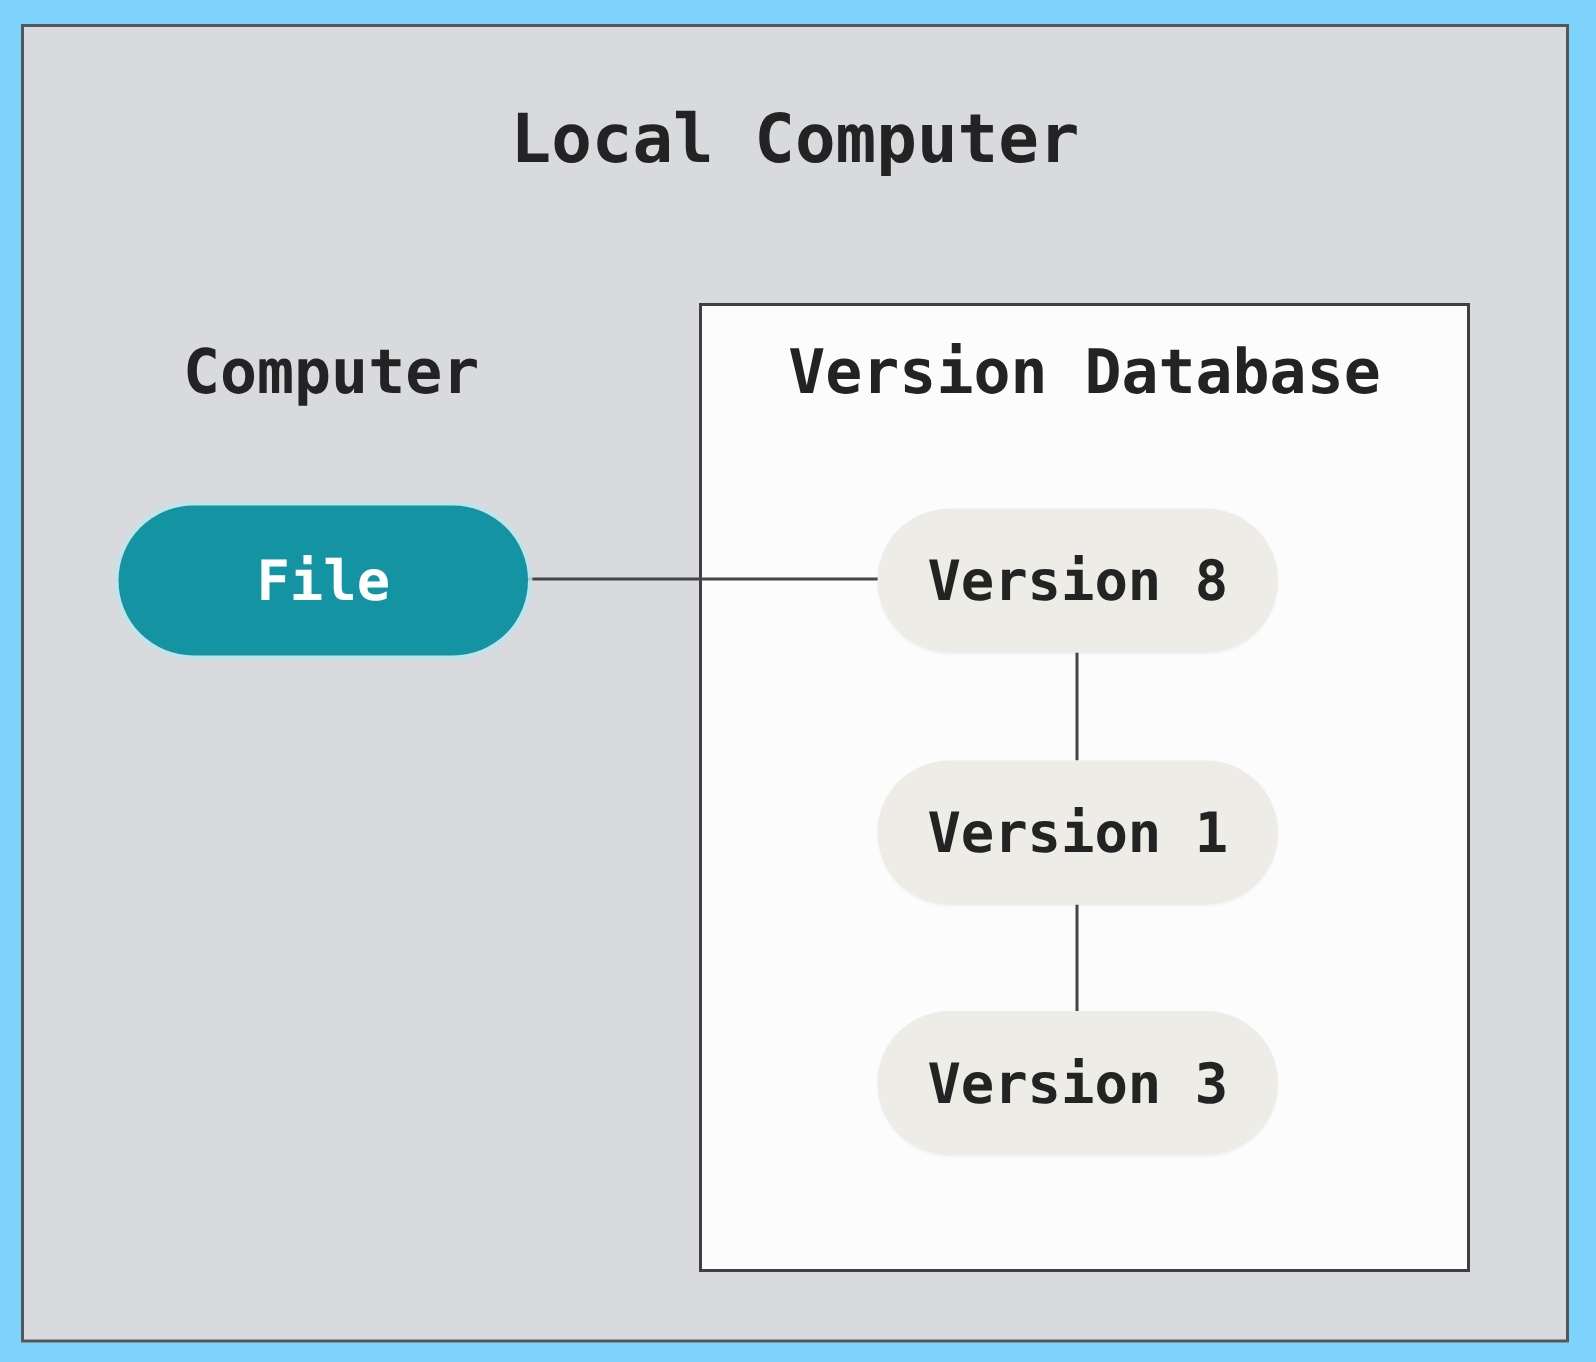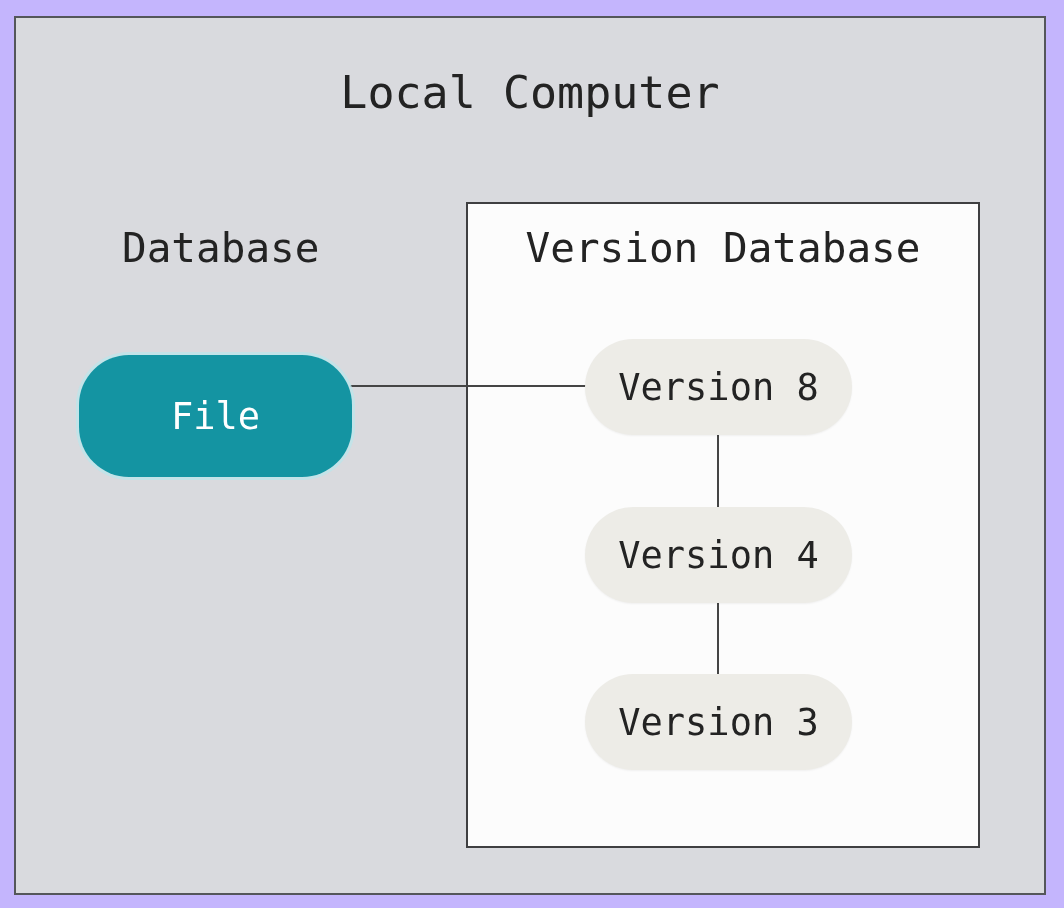--- a/index.html
+++ b/index.html
@@ -8,21 +8,22 @@
     background: #ffffff;
     width: 1064px;
     height: 908px;
     overflow: hidden;
     font-family: "DejaVu Sans Mono", "Liberation Mono", monospace;
   }
   .page {
     position: relative;
     width: 1064px;
     height: 908px;
-    background: #c4b5fd;
+    background: #7dd3fc;
+    font-weight: bold;
   }
   .container {
     position: absolute;
     left: 14px;
     top: 16px;
     width: 1032px;
     height: 879px;
     box-sizing: border-box;
     background: var(--container-bg, #d9dade);
     border: 2px solid var(--container-border, #54565a);
@@ -72,23 +73,23 @@
     position: absolute;
     display: flex;
     align-items: center;
     justify-content: center;
     font-size: 37px;
     line-height: 1;
     white-space: pre;
   }
   .pill-file {
     left: 63px;
-    top: 337px;
+    top: 319px;
     width: 273px;
-    height: 122px;
+    height: 100px;
     border-radius: 50px;
     background: var(--file-pill-bg, #1494a2);
     color: var(--file-pill-text, #ffffff);
     box-shadow: 0 0 0 3px rgba(190, 228, 234, 0.85);
     z-index: 3;
   }
   .pill-version {
     left: 569px;
     width: 267px;
     height: 96px;
@@ -126,32 +127,32 @@
   }
 </style>
 </head>
 <body>
 
 <div class="page">
   <div class="container">
 
     <div class="diagram-title">Local Computer</div>
 
-    <div class="checkout-label">Database</div>
+    <div class="checkout-label">Computer</div>
 
     <div class="vdb-box">
       <div class="vdb-title">Version Database</div>
     </div>
 
     <div class="connector connector-h"></div>
     <div class="connector connector-v1"></div>
     <div class="connector connector-v2"></div>
 
     <div class="pill pill-file">File</div>
 
     <div class="pill pill-version pill-v3">Version 8</div>
 
-    <div class="pill pill-version pill-v2">Version 4</div>
+    <div class="pill pill-version pill-v2">Version 1</div>
 
     <div class="pill pill-version pill-v1">Version 3</div>
 
   </div>
 </div>
 
 </body></html>

